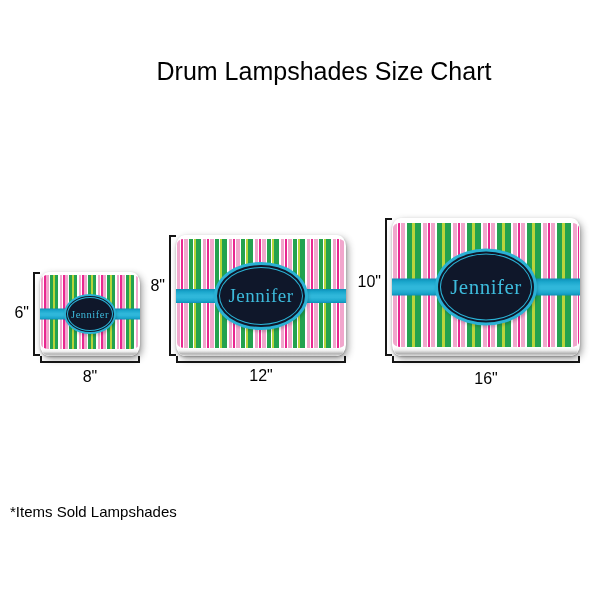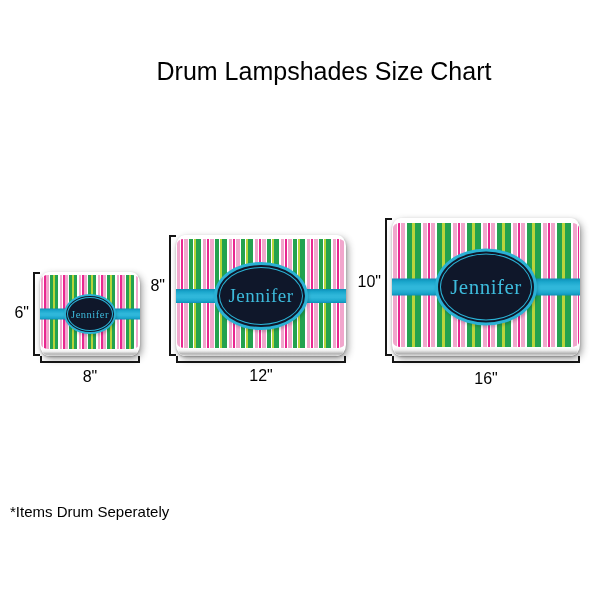--- a/index.html
+++ b/index.html
@@ -158,14 +158,14 @@
     <div class="stripes"></div>
     <div class="rim-bottom"></div>
     <div class="ribbon"></div>
     <div class="oval">
       <span class="monogram">Jennifer</span>
     </div>
   </div>
   <div class="hdim s3-hdim"></div>
   <div class="dim-label hlabel s3-hlabel">16"</div>
 
-  <div class="footnote">*Items Drum Seperately</div>
+  <div class="footnote">*Items Sold Lampshades</div>
 </div>
 
 </body></html>

